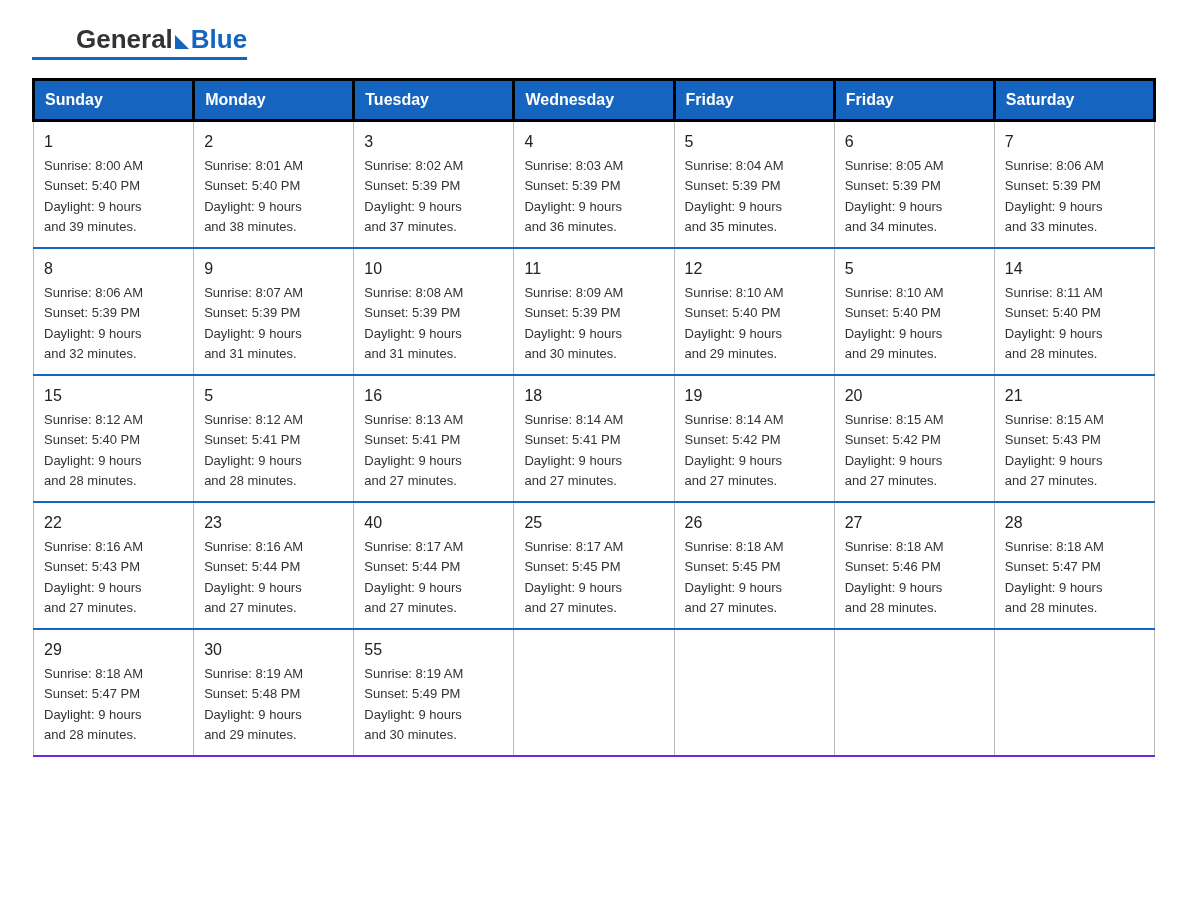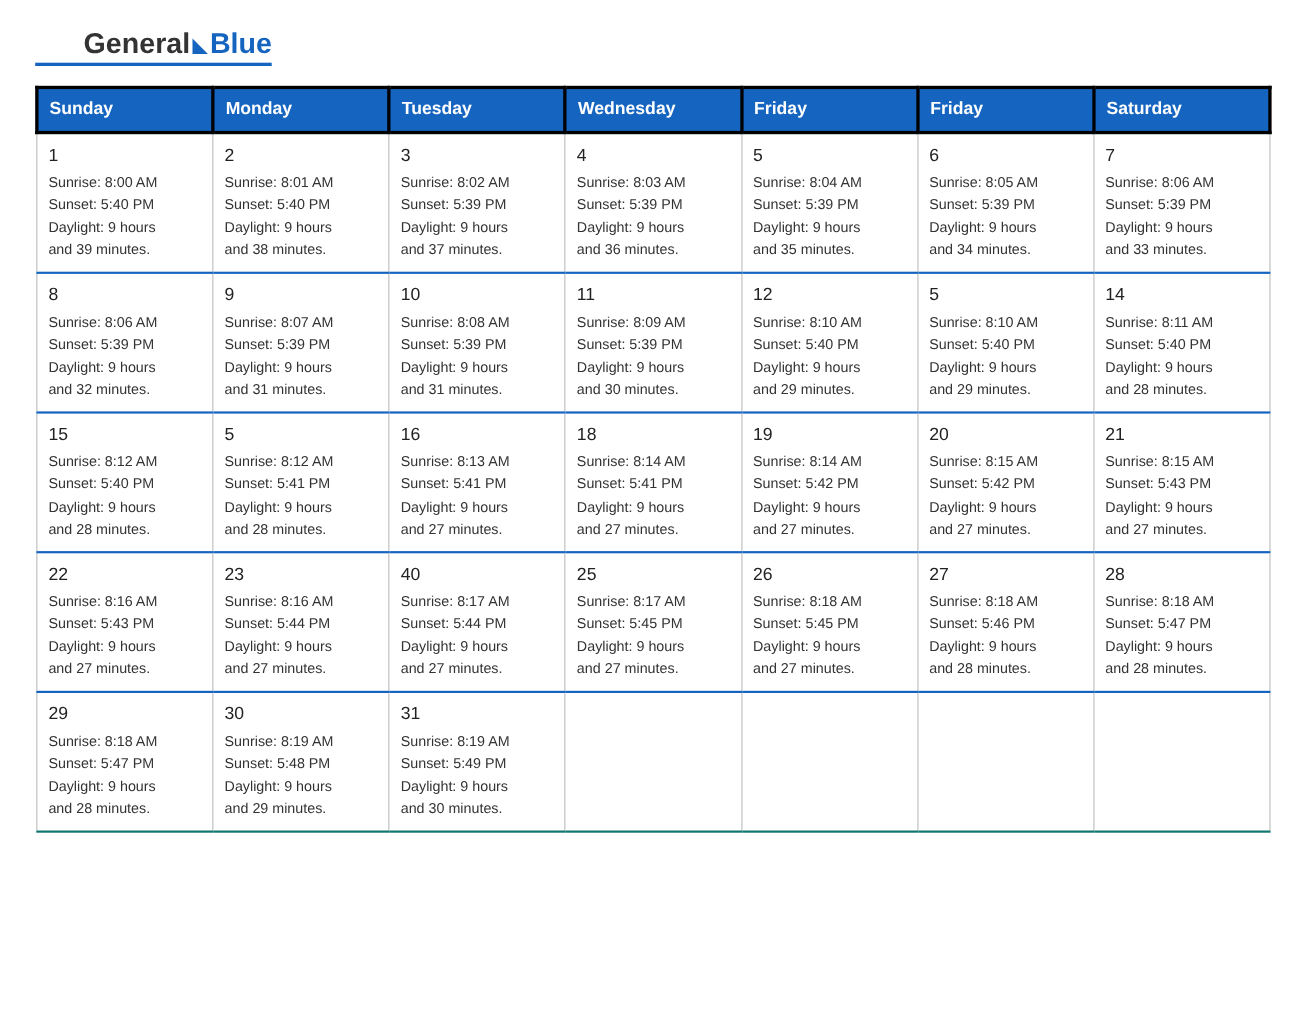--- a/index.html
+++ b/index.html
@@ -94,21 +94,21 @@
       font-weight: normal;
       display: block;
       margin-bottom: 2px;
     }
     tbody tr td .day-info {
       font-size: 13px;
       color: #333;
       line-height: 1.55;
     }
     tbody tr:last-child td {
-      border-bottom: 2px solid #0f766e;
+      border-bottom: 2px solid #6d28d9;
     }
     tbody tr td:first-child {
       border-left: 1px solid #bbb;
     }
     .empty {
       background: #fff;
     }
     
     tbody tr td {
       border-top: 2px solid #1565c0;
@@ -209,21 +209,21 @@
         <td><span class="day-num">27</span>
         <span class="day-info">Sunrise: 8:18 AM<br>Sunset: 5:46 PM<br>Daylight: 9 hours<br>and 28 minutes.</span></td>
         <td><span class="day-num">28</span>
         <span class="day-info">Sunrise: 8:18 AM<br>Sunset: 5:47 PM<br>Daylight: 9 hours<br>and 28 minutes.</span></td>
       </tr>
       <tr>
         <td><span class="day-num">29</span>
         <span class="day-info">Sunrise: 8:18 AM<br>Sunset: 5:47 PM<br>Daylight: 9 hours<br>and 28 minutes.</span></td>
         <td><span class="day-num">30</span>
         <span class="day-info">Sunrise: 8:19 AM<br>Sunset: 5:48 PM<br>Daylight: 9 hours<br>and 29 minutes.</span></td>
-        <td><span class="day-num">31</span>
+        <td><span class="day-num">55</span>
         <span class="day-info">Sunrise: 8:19 AM<br>Sunset: 5:49 PM<br>Daylight: 9 hours<br>and 30 minutes.</span></td>
         <td class="empty"></td>
         <td class="empty"></td>
         <td class="empty"></td>
         <td class="empty"></td>
       </tr>
     </tbody>
 </table>
 
 </body></html>

